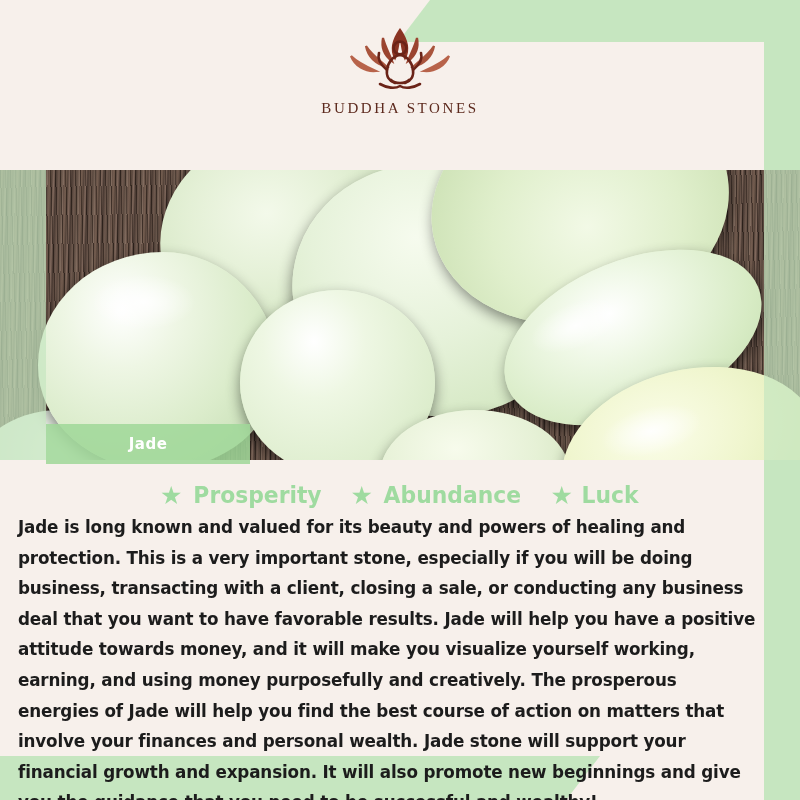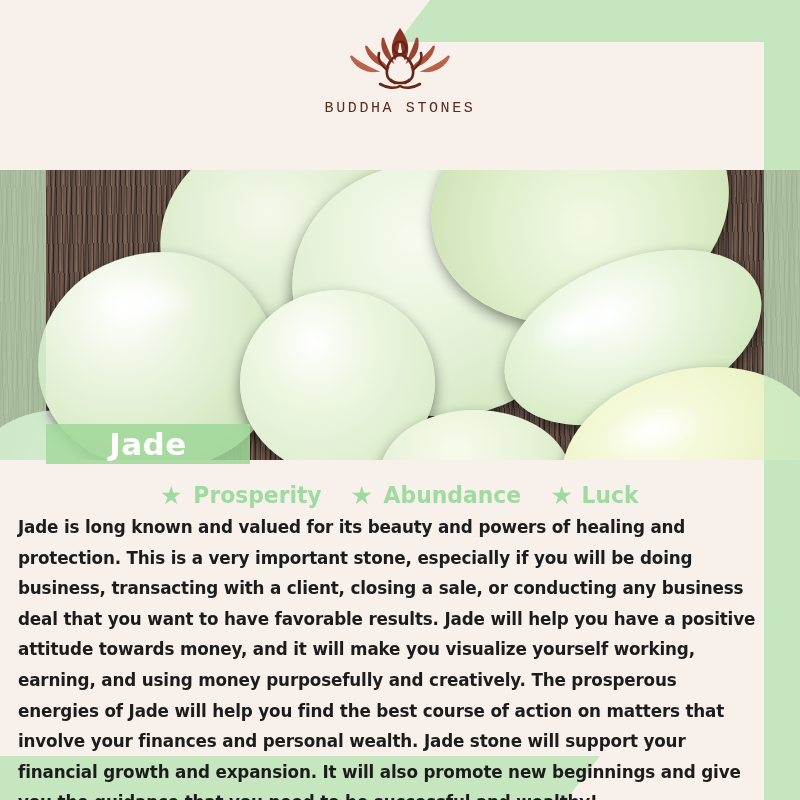--- a/index.html
+++ b/index.html
@@ -45,21 +45,21 @@
 
   
   .logo-block {
     position:absolute; top:22px; left:0; width:800px;
     display:flex; flex-direction:column; align-items:center;
     z-index:6;
   }
   .logo-mark { width:130px; height:72px; display:block; }
   .logo-word {
     margin-top:6px;
-    font-family:Liberation Mono, monospace;
+    font-family:Liberation Serif, serif;
     font-size:15px; letter-spacing:2.6px;
     color:#5d2a1e; font-weight:400;
   }
 
   
   .photo {
     position:absolute; left:0; top:170px; width:800px; height:290px;
     z-index:3; overflow:hidden;
     background:#4a3b33;
   }
@@ -124,21 +124,21 @@
   }
 
   
   .jade-banner {
     position:absolute; left:46px; top:424px; width:204px; height:40px;
     background:rgba(160,215,152,.86); z-index:5;
     display:flex; align-items:center; justify-content:center;
   }
   .jade-text {
     font-family:"DejaVu Sans", sans-serif;
-    color:#ffffff; font-size:31px; font-weight:700; letter-spacing:.5px;
+    color:#ffffff; font-size:15px; font-weight:700; letter-spacing:.5px;
   }
 
   
   .benefits {
     position:absolute; left:0; top:478px; width:800px; height:34px;
     z-index:5;
     display:flex; align-items:center; justify-content:center; gap:26px;
   }
   .benefit { display:flex; align-items:center; gap:7px; }
   .star { color:#9fdba0; font-size:25px; line-height:1; }

